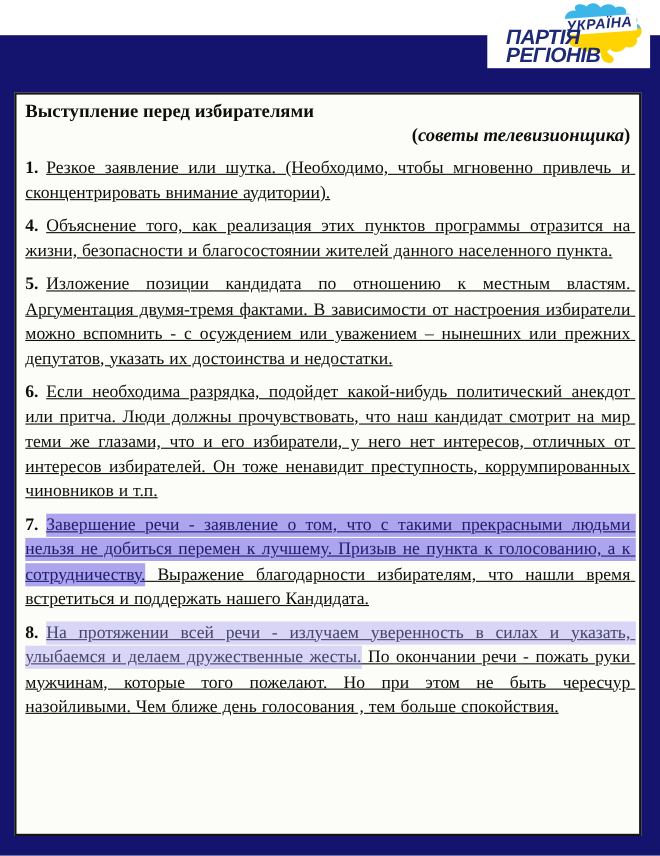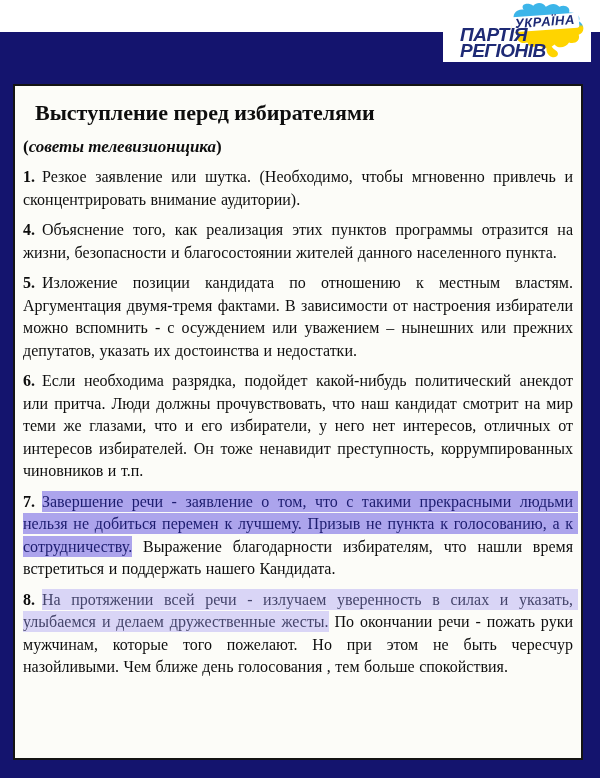--- a/index.html
+++ b/index.html
@@ -53,41 +53,42 @@
     position:absolute;left:13px;top:84px;
     width:570px;height:676px;
     background:var(--content-bg,#fcfcf8);
     border:2px solid var(--box-border,#141414);
     box-sizing:border-box;
     padding:4px 8px 4px 8px;
     overflow:hidden;
     color:var(--body-text,#0e0e0e);
   }
   .doc-title{
-    margin:12px;
-    font-size:22px;line-height:22px;
+    margin:0;
+    font-size:17px;line-height:22px;
     font-weight:bold;
   }
   .doc-subtitle{
     margin:0 0 0 0;
     font-size:17px;line-height:22px;
     font-weight:bold;
+    text-align:right;
   }
   .doc-subtitle i{font-style:italic;}
   .para{
     margin:8px 0 0 0;
     font-size:16px;line-height:22.5px;
     text-align:justify;
     word-spacing:0.5px;
   }
   .para .num{
     font-weight:bold;
     margin-right:7px;
   }
-  .seg{white-space:pre-wrap;}
+  .seg{white-space:pre-wrap;text-decoration:underline;}
   .hl-strong{
     background:var(--hl-strong-bg,#aca4ec);
     color:var(--hl-strong-text,#1c1c6e);
     padding:2px 0;
   }
   .hl-soft{
     background:var(--hl-soft-bg,#d9d5f6);
     color:var(--hl-soft-text,#45456b);
     padding:2px 0;
   }

